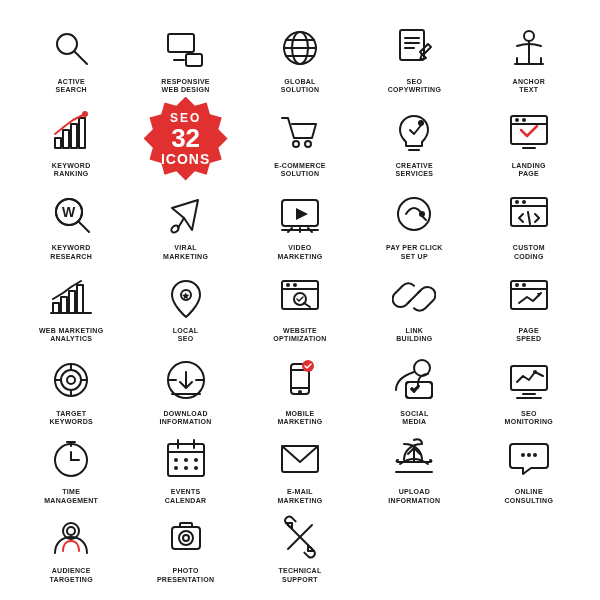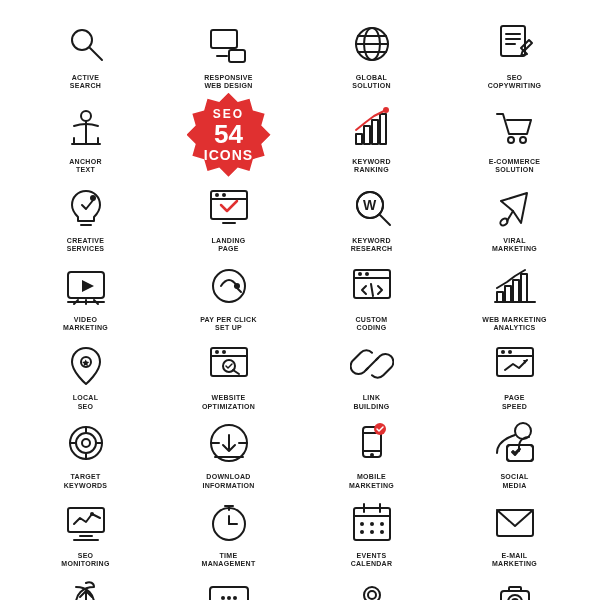--- a/index.html
+++ b/index.html
@@ -8,21 +8,21 @@
       font-family: Arial, sans-serif;
       width: 600px;
       height: 600px;
       overflow: hidden;
       display: flex;
       align-items: center;
       justify-content: center;
     }
     .grid-container {
       display: grid;
-      grid-template-columns: repeat(4, 1fr);
+      grid-template-columns: repeat(5, 1fr);
       grid-template-rows: repeat(5, 1fr);
       width: 580px;
       height: 580px;
       padding: 4px;
     }
     .icon-cell {
       display: flex;
       flex-direction: column;
       align-items: center;
       justify-content: flex-end;
@@ -181,21 +181,21 @@
         <circle cx="18" cy="34" r="3"></circle>
         <circle cx="30" cy="34" r="3"></circle>
       </svg>
     </div>
     <span class="icon-label">E-COMMERCE<br>SOLUTION</span>
   </div>
 
   <div class="seo-badge-cell">
     <div class="seo-badge">
       <span class="seo-text">SEO</span>
-      <span class="seo-num">54</span>
+      <span class="seo-num">32</span>
       <span class="seo-icons">ICONS</span>
     </div>
   </div>
 
   <div class="icon-cell">
     <div class="icon-wrap">
       <svg viewBox="0 0 44 44">
         <path d="M22 6 c-8 0-14 6-14 14 0 6 4 10 6 12 l0 4 16 0 0-4 c2-2 6-6 6-12 0-8-6-14-14-14z"></path>
         <line x1="16" y1="36" x2="28" y2="36"></line>
         <line x1="17" y1="40" x2="27" y2="40"></line>

